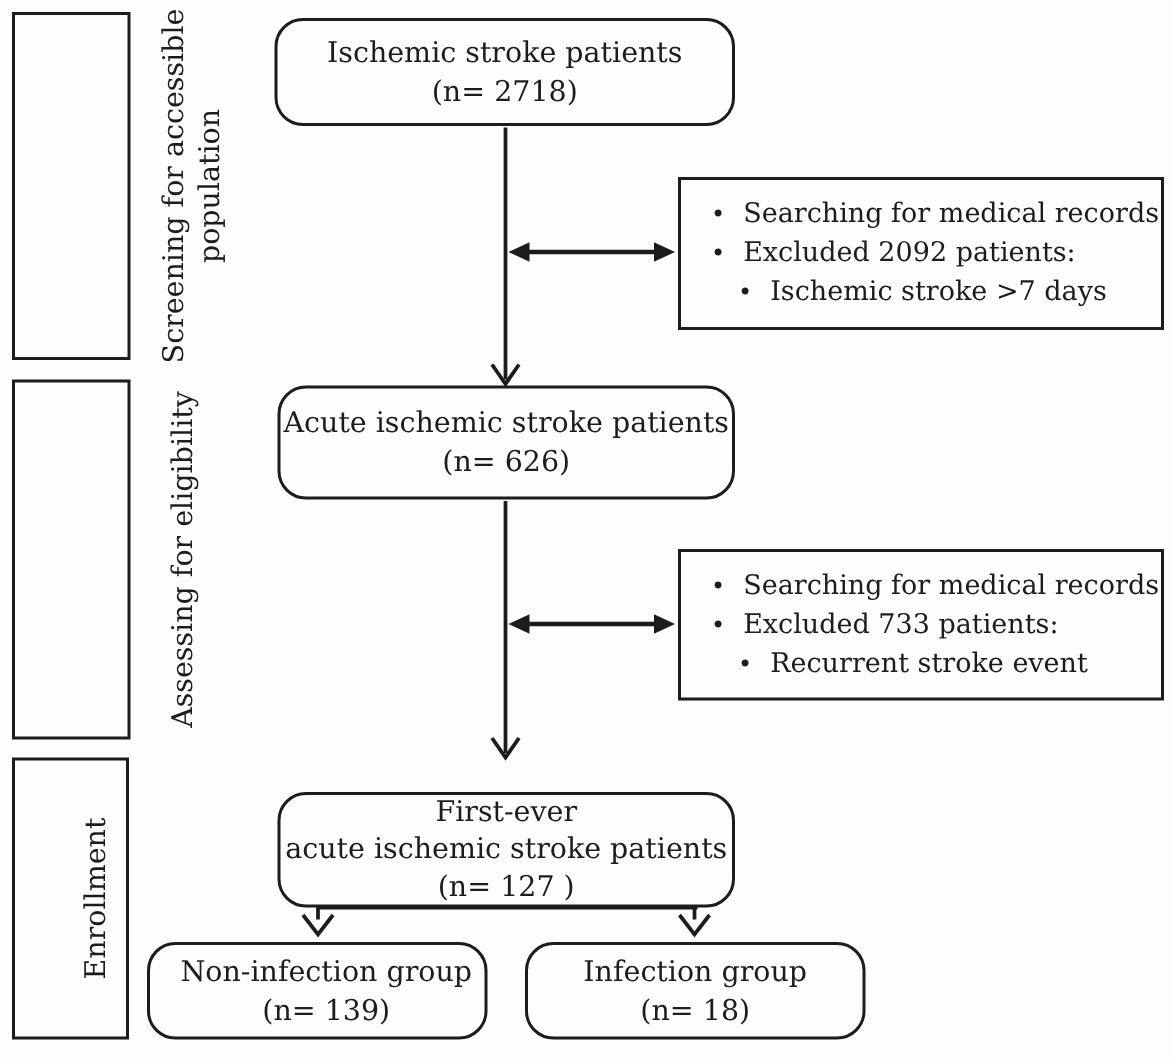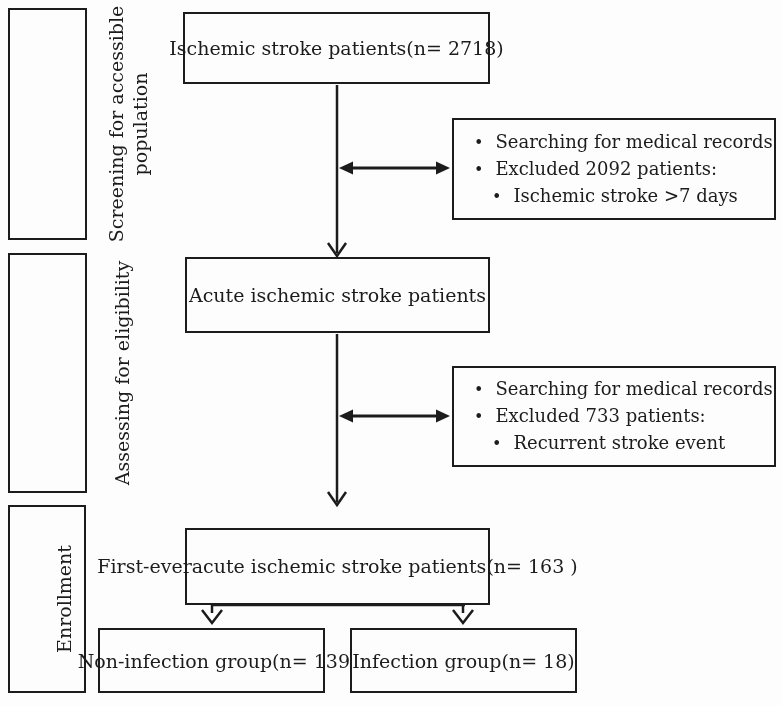--- a/index.html
+++ b/index.html
@@ -7,22 +7,22 @@
   .canvas {
     position:relative; width:782px; height:706px;
     background:#fdfdfd; color:#1c1c1c;
     font-family:"DejaVu Serif","Liberation Serif",serif;
     overflow:hidden;
   }
   .box {
     position:absolute; border:2px solid #1c1c1c; background:#fdfdfd;
   }
   .node {
-    display:flex; flex-direction:row; align-items:center; justify-content:center;
-    text-align:center; font-size:19px; line-height:26px;
+    display:flex; flex-direction:column; align-items:center; justify-content:center;
+    text-align:center; font-size:19px; line-height:26px;border-radius:19px;
   }
   .nline { display:block; white-space:nowrap; }
   .stage { display:grid; place-items:center; }
   .stage-label { transform:rotate(-90deg); text-align:center; font-size:19px; line-height:24px; }
   .sline { display:block; white-space:nowrap; }
   .excl {
     display:flex; flex-direction:column; justify-content:center;
     font-size:18px; line-height:26px; padding-left:20px; padding-right:6px;
     text-align:left;
   }
@@ -88,26 +88,27 @@
     </div>
   </div>
 
   <div class="box node" style="left:183px; top:12px; width:307px; height:72px;">
     <span class="nline">Ischemic stroke patients</span>
     <span class="nline">(n= 2718)</span>
   </div>
 
   <div class="box node" style="left:185px; top:257px; width:305px; height:76px;">
     <span class="nline">Acute ischemic stroke patients</span>
+    <span class="nline">(n= 626)</span>
   </div>
 
   <div class="box node" style="left:185px; top:528px; width:305px; height:77px; line-height:25px;">
     <span class="nline">First-ever</span>
     <span class="nline">acute ischemic stroke patients</span>
-    <span class="nline">(n= 163 )</span>
+    <span class="nline">(n= 127 )</span>
   </div>
 
   <div class="box node" style="left:98px; top:628px; width:227px; height:65px;padding-left:12px;">
     <span class="nline">Non-infection group</span>
     <span class="nline">(n= 139)</span>
   </div>
 
   <div class="box node" style="left:350px; top:628px; width:227px; height:65px;">
     <span class="nline">Infection group</span>
     <span class="nline">(n= 18)</span>

